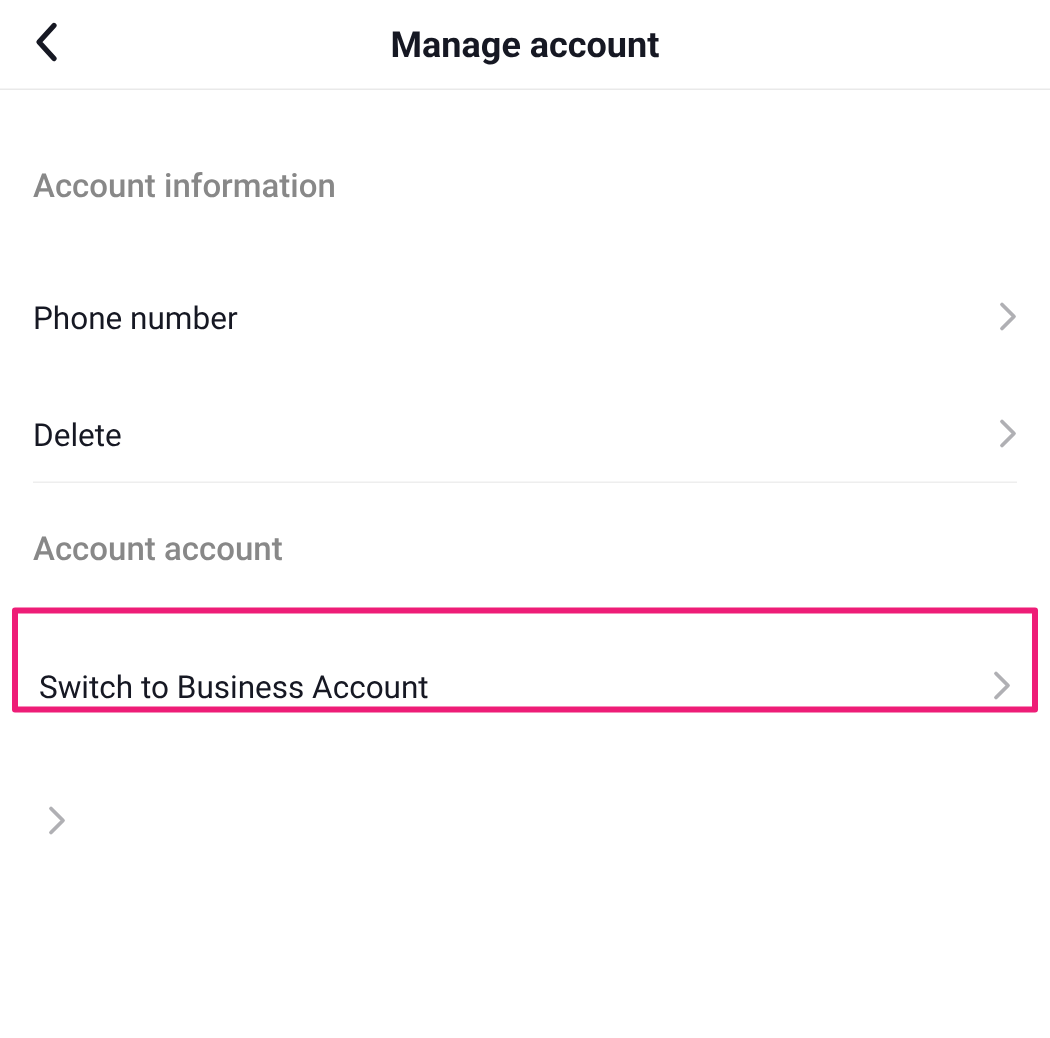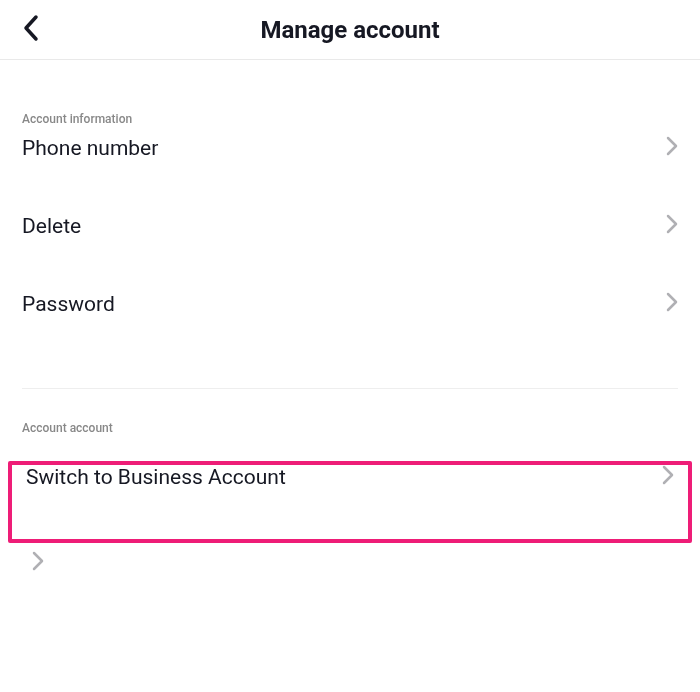--- a/index.html
+++ b/index.html
@@ -33,32 +33,32 @@
       flex: 1;
       text-align: center;
       font-size: 24px;
       font-weight: 700;
       color: #161823;
     }
     .section {
       padding: 0 22px;
     }
     .section-header {
-      font-size: 12px;
+      font-size: 22px;
       font-weight: 500;
       color: #888888;
       padding-top: 52px;
       padding-bottom: 10px;
     }
     .section-header.control {
       padding-top: 32px;
     }
     .row {
       display: flex;
-      align-items: flex-start;
+      align-items: flex-end;
       justify-content: space-between;
       height: 78px;
       cursor: pointer;
     }
     .row-label {
       font-size: 21px;
       font-weight: 400;
       color: #161823;
     }
     .chevron-right {
@@ -70,21 +70,21 @@
       background: #eeeeee;
       margin: 18px 22px 0;
     }
     .highlight-box {
       border: 4px solid #ee1d77;
       border-radius: 2px;
       margin: 16px 8px 8px 8px;
       padding: 0 14px;
     }
     .highlight-box .row {
-      height: 74px;
+      height: 62px;
     }
   </style>
 </head>
 <body>
 
 <div class="header">
   <span class="back-icon">
     <svg width="18" height="28" viewBox="0 0 18 28" fill="none">
       <path d="M14 3 L4 14 L14 25" stroke="#161823" stroke-width="3.5" stroke-linecap="round" stroke-linejoin="round"></path>
     </svg>
@@ -106,28 +106,20 @@
 
   <div class="row">
     <span class="row-label">Delete</span>
     <span class="chevron-right">
       <svg width="12" height="20" viewBox="0 0 12 20" fill="none">
         <path d="M2 2 L10 10 L2 18" stroke="#b0b0b4" stroke-width="2.5" stroke-linecap="round" stroke-linejoin="round"></path>
       </svg>
     </span>
   </div>
 
-  <div class="row">
-    <span class="row-label">Password</span>
-    <span class="chevron-right">
-      <svg width="12" height="20" viewBox="0 0 12 20" fill="none">
-        <path d="M2 2 L10 10 L2 18" stroke="#b0b0b4" stroke-width="2.5" stroke-linecap="round" stroke-linejoin="round"></path>
-      </svg>
-    </span>
-  </div>
 </div>
 
 <div class="divider"></div>
 
 <div class="section">
   <div class="section-header control">Account account</div>
 </div>
 
 <div class="highlight-box">
   <div class="row">

